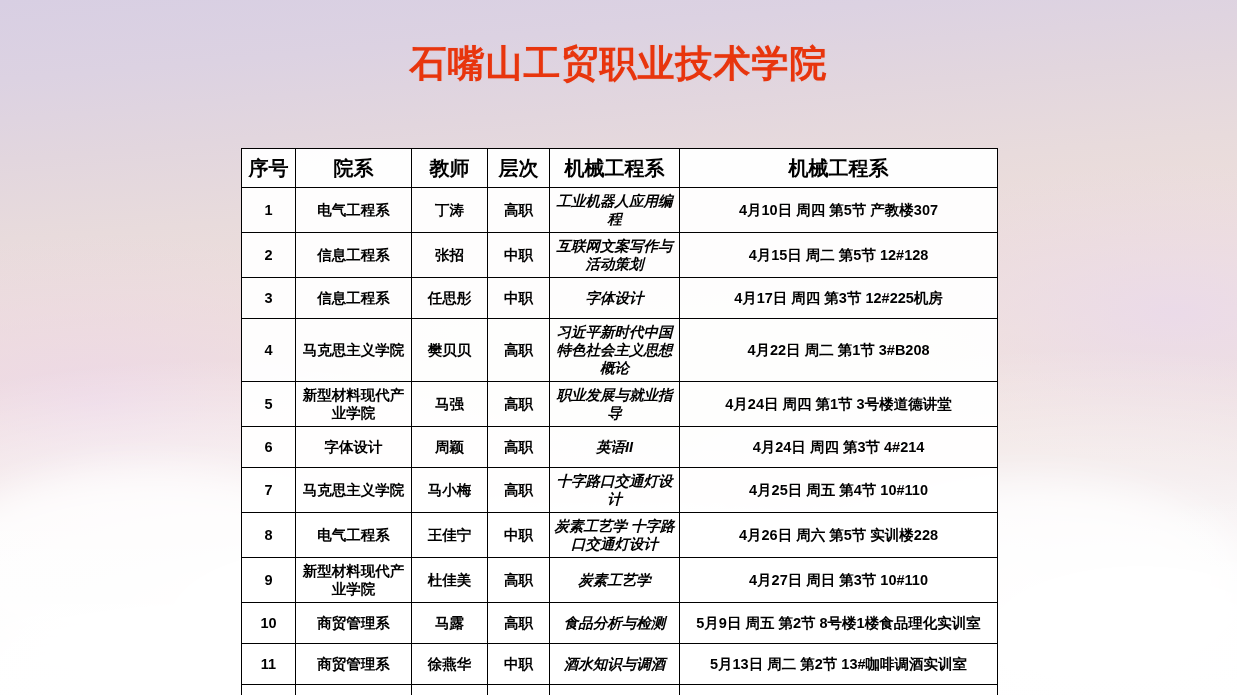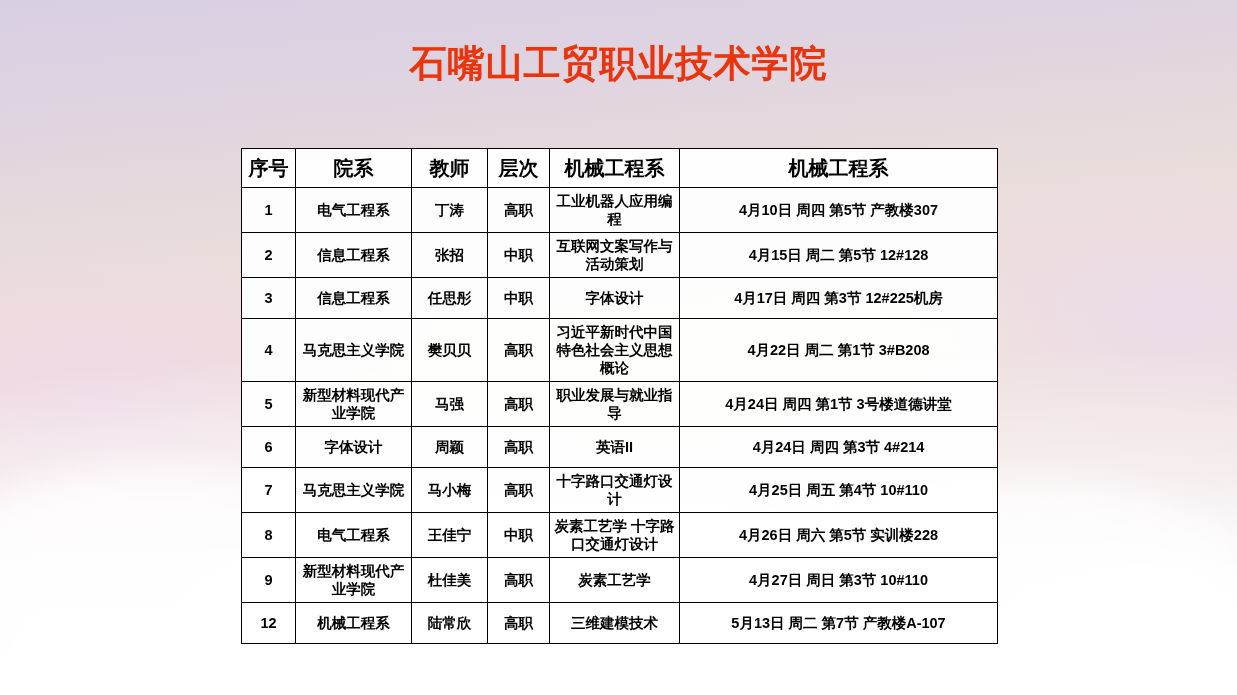--- a/index.html
+++ b/index.html
@@ -109,21 +109,21 @@
     background: rgba(255,255,255,0.72);
   }
   col.c-no    { width: 54px; }
   col.c-dept  { width: 116px; }
   col.c-teacher { width: 76px; }
   col.c-level { width: 62px; }
   col.c-course { width: 130px; }
   col.c-time  { width: 318px; }
 
   td.time-cell { letter-spacing: 0px; }
-  td.course-cell { line-height: 17px; }
+  td.course-cell { line-height: 17px; font-style: italic; }
   td.dept-cell { line-height: 17px; }
 </style>
 </head>
 <body>
 
 <div class="slide">
   <div class="cloud c1"></div>
   <div class="cloud c2"></div>
   <div class="cloud c3"></div>
   <div class="cloud c4"></div>
@@ -223,20 +223,36 @@
           </tr>
           <tr>
             <td>9</td>
             <td class="dept-cell">新型材料现代产业学院</td>
             <td>杜佳美</td>
             <td>高职</td>
             <td class="course-cell">炭素工艺学</td>
             <td class="time-cell">4月27日 周日 第3节 10#110</td>
           </tr>
           <tr>
+            <td>10</td>
+            <td class="dept-cell">商贸管理系</td>
+            <td>马露</td>
+            <td>高职</td>
+            <td class="course-cell">食品分析与检测</td>
+            <td class="time-cell">5月9日 周五 第2节 8号楼1楼食品理化实训室</td>
+          </tr>
+          <tr>
+            <td>11</td>
+            <td class="dept-cell">商贸管理系</td>
+            <td>徐燕华</td>
+            <td>中职</td>
+            <td class="course-cell">酒水知识与调酒</td>
+            <td class="time-cell">5月13日 周二 第2节 13#咖啡调酒实训室</td>
+          </tr>
+          <tr>
             <td>12</td>
             <td class="dept-cell">机械工程系</td>
             <td>陆常欣</td>
             <td>高职</td>
             <td class="course-cell">三维建模技术</td>
             <td class="time-cell">5月13日 周二 第7节 产教楼A-107</td>
           </tr>
         </tbody>
     </table>
   </div>

